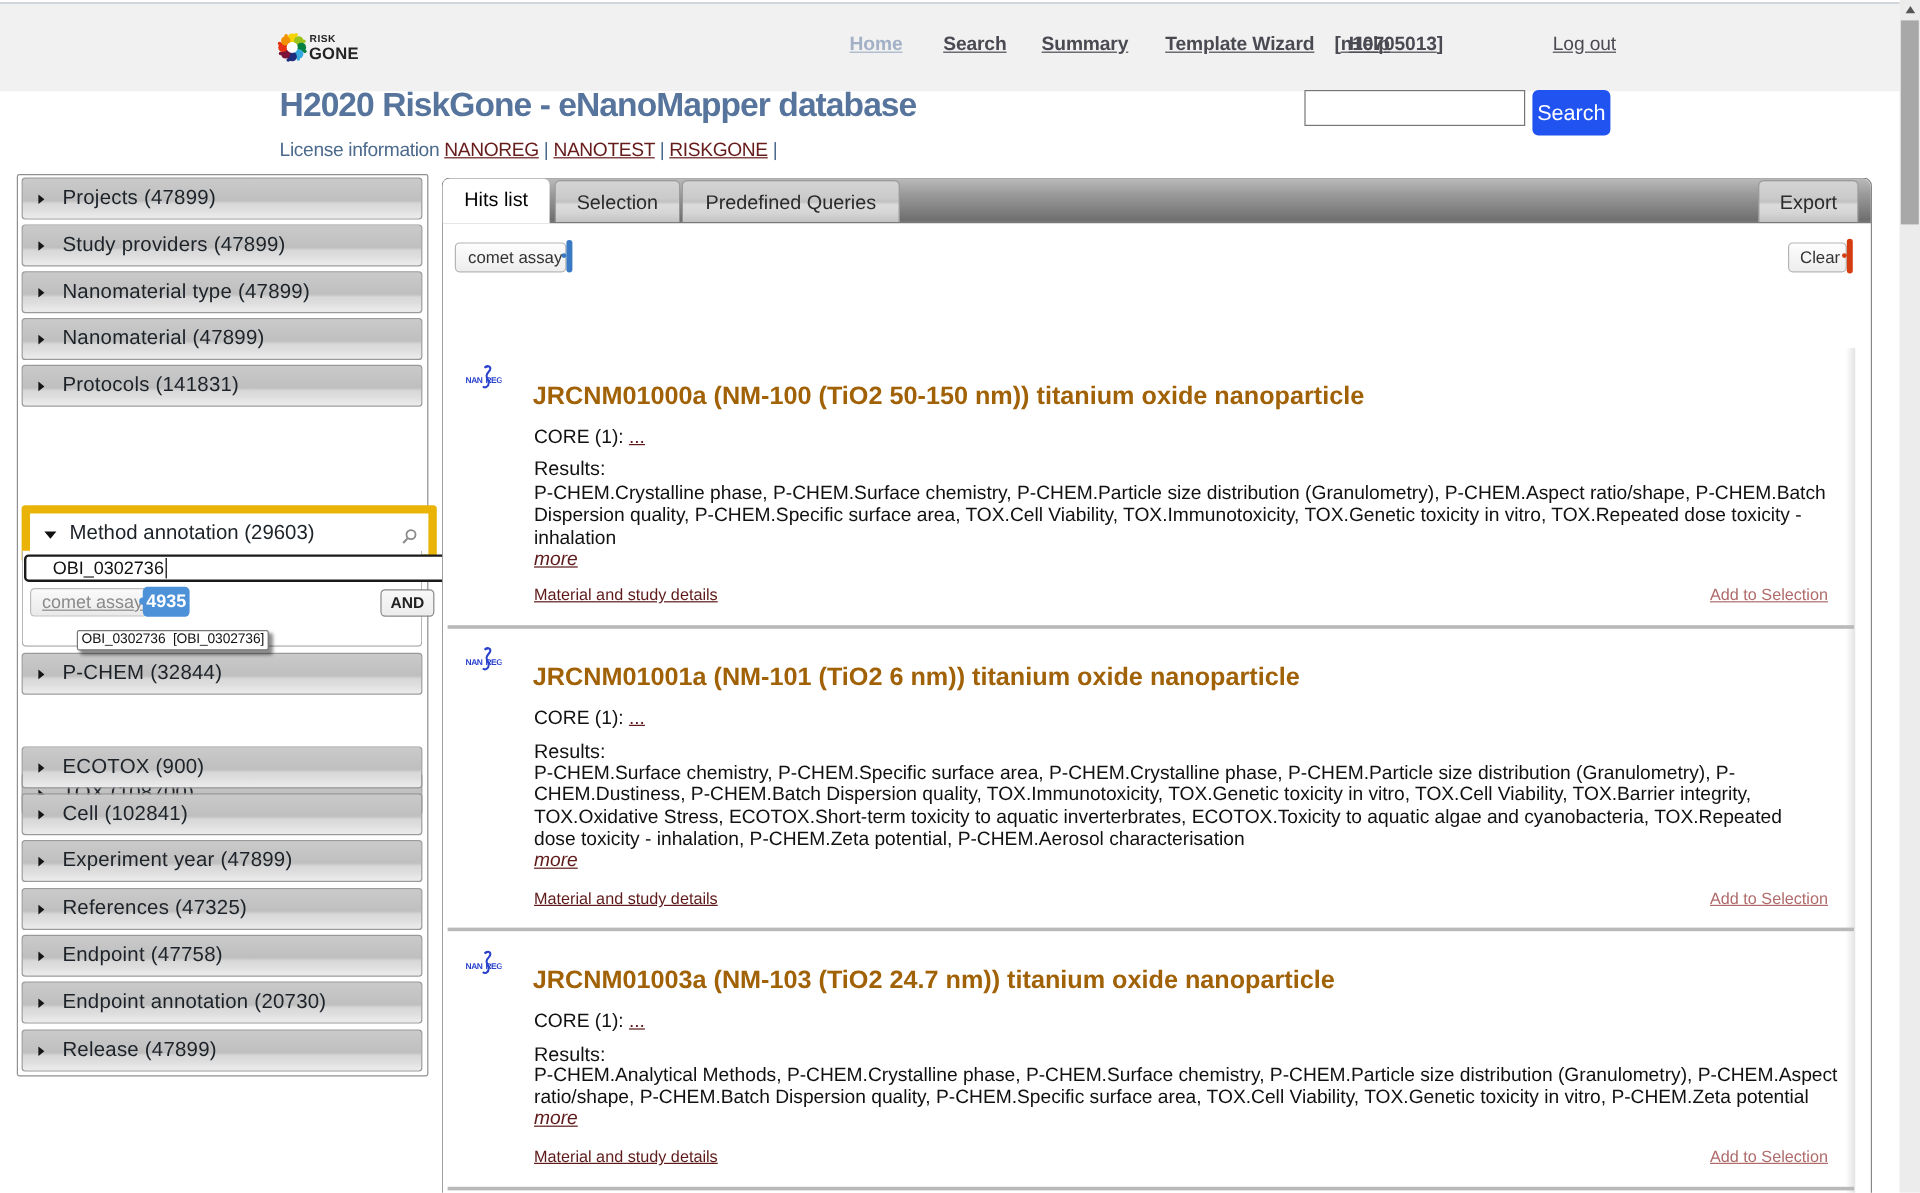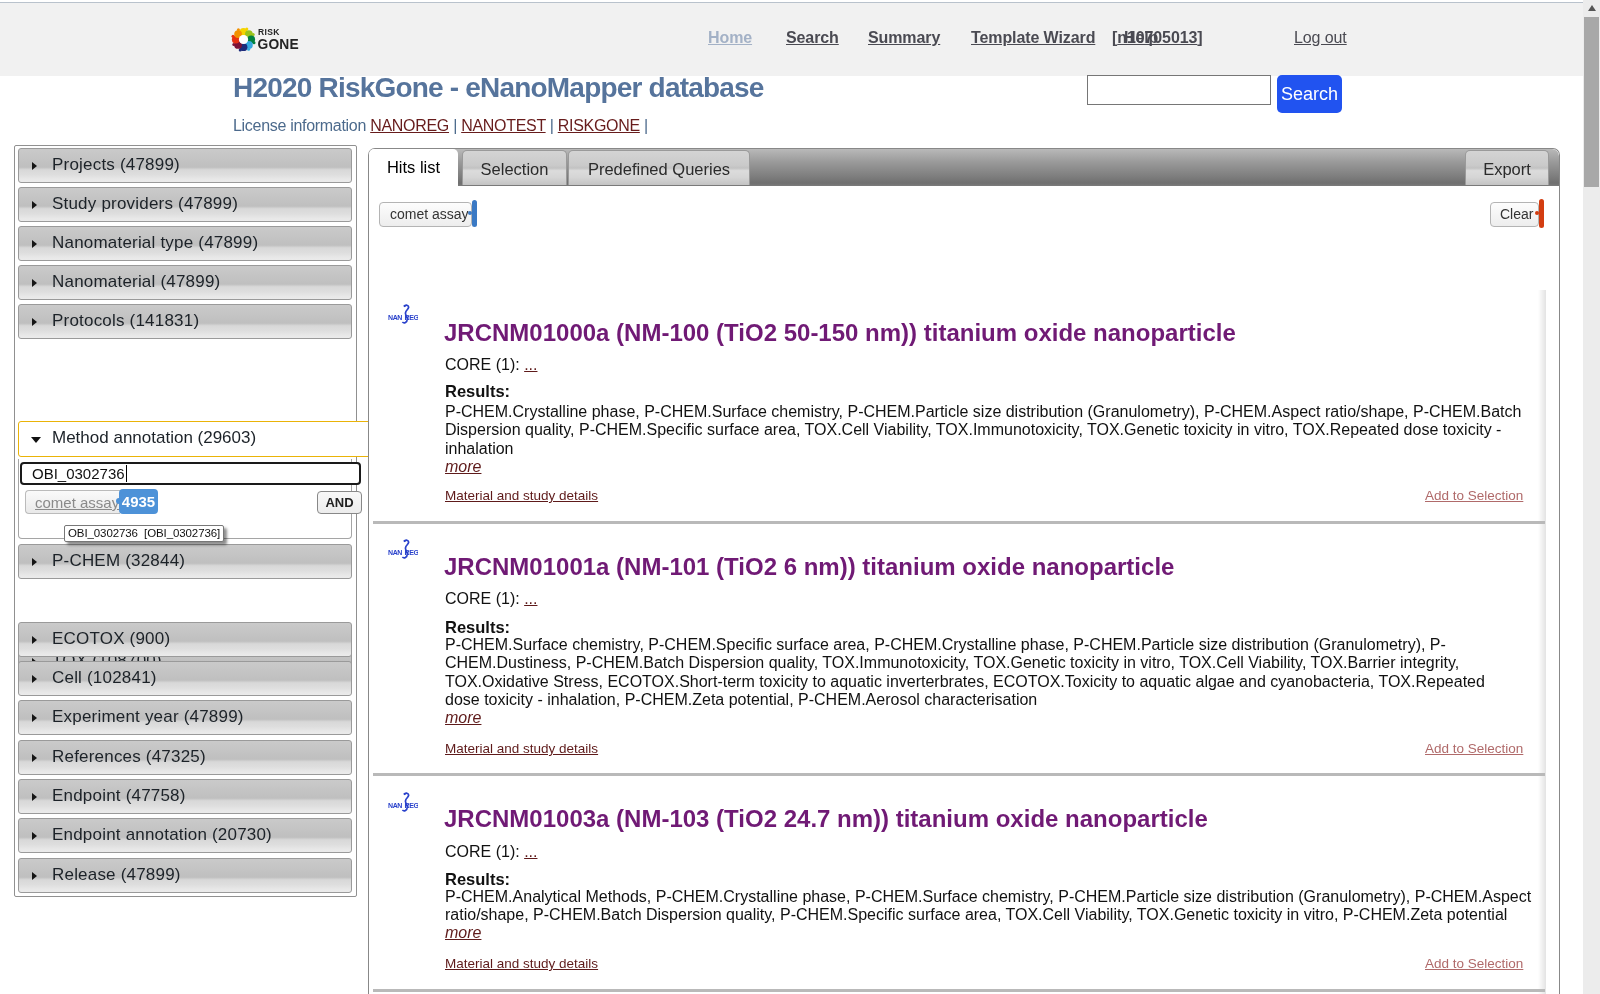--- a/index.html
+++ b/index.html
@@ -17,38 +17,38 @@
 
 #sinput{left:1087px;top:75px;width:182px;height:28px;border:1px solid #767676;background:#fff;}
 #sbtn{left:1277px;top:75px;width:65px;height:38px;background:#2153f0;color:#fff;border-radius:5px;font-size:18px;line-height:38px;text-align:center;}
 
 #sidebar{left:14px;top:145px;width:341px;height:750px;border:1px solid #909090;background:#fff;border-radius:2px;}
 .acc{position:absolute;left:3px;width:332px;height:33px;border:1px solid #9a9a9a;border-radius:3px;
  background:linear-gradient(180deg,#cacaca 0%,#c3c3c3 35%,#bfbfbf 55%,#d8d8d8 63%,#dedede 78%,#e8e8e8 92%,#ebebeb 100%);
  font-size:17px;color:#1c2228;}
 .acc .tri{position:absolute;left:13px;top:13px;width:0;height:0;border-left:5px solid #151515;border-top:4.5px solid transparent;border-bottom:4.5px solid transparent;}
 .acc .txt{position:absolute;left:33px;top:6px;letter-spacing:0.2px;}
-#accopen{position:absolute;left:3px;width:332px;height:34px;border:1px solid #eab308;border-radius:3px;background:#fff;font-size:17px;color:#1c2228;top:275px;padding-left:48px;}
+#accopen{position:absolute;left:3px;width:332px;height:34px;border:7px solid #eab308;border-radius:3px;background:#fff;font-size:17px;color:#1c2228;top:275px;}
 #accopen .trid{position:absolute;left:12px;top:15px;width:0;height:0;border-top:6px solid #111;border-left:5px solid transparent;border-right:5px solid transparent;}
 #accopen .txt{position:absolute;left:33px;top:6px;}
 
 #panel{left:368px;top:148px;width:1190px;height:846px;border:1px solid #888;border-bottom:none;border-radius:7px 7px 0 0;background:#fff;}
 #tabbar{left:0px;top:0px;width:1190px;height:37px;border-radius:7px 7px 0 0;background:linear-gradient(180deg,#b9b9b9 0%,#9a9a9a 35%,#7d7d7d 75%,#6f6f6f 92%,#7b7b7b 100%);}
 .tab{position:absolute;top:1px;height:34px;border-radius:5px 5px 0 0;background:linear-gradient(180deg,#d4d4d4 0%,#cacaca 42%,#c2c2c2 50%,#dcdcdc 58%,#d5d5d5 78%,#c3c3c3 100%);border:1px solid #9a9a9a;border-bottom:none;font-size:16.5px;color:#2b2b2b;text-align:center;}
 #tabactive{position:absolute;left:0px;top:0px;width:89px;height:37px;background:#fff;border-radius:5px 5px 0 0;font-size:16.5px;color:#000;text-align:center;z-index:3;}
 .tabtxt{margin-top:9px;}
 
 .chip{position:absolute;height:23px;background:linear-gradient(180deg,#fdfdfd,#ededed);border:1px solid #b4b4b4;border-radius:4px;font-size:14px;color:#333;}
 
 #pager{left:4px;top:116px;width:1174px;height:22px;font-size:16px;color:#111;border-bottom:2px solid #333;}
 #pager u{margin:0 2px;}
 
-.t-title{position:absolute;font-size:24px;font-weight:bold;color:#701a75;letter-spacing:0px;}
+.t-title{position:absolute;font-size:21px;font-weight:bold;color:#a16207;letter-spacing:0px;}
 .t-core{position:absolute;font-size:16px;color:#111;}
-.t-res{position:absolute;font-size:16.5px;font-weight:bold;color:#111;}
+.t-res{position:absolute;font-size:16.5px;font-weight:normal;color:#111;}
 .t-body{position:absolute;font-size:16px;color:#111;line-height:18.45px;width:1078px;}
 .t-more{position:absolute;font-size:16px;font-style:italic;color:#5e1a1a;text-decoration:underline;}
 .t-mat{position:absolute;font-size:13.5px;color:#5e1a1a;text-decoration:underline;}
 .t-add{position:absolute;font-size:13.5px;color:#b06a6a;text-decoration:underline;}
 .sep{position:absolute;left:4px;width:1172px;height:3px;background:#b9b9b9;}
 a{cursor:default;}
 </style>
 </head>
 <body>
 <div id="band" class="abs"></div>
@@ -113,21 +113,21 @@
  <div id="accopen">
       <span class="trid"></span>
       <span class="txt">Method annotation (29603)</span>
    <svg style="position:absolute;right:9px;top:12px" width="14" height="14" viewBox="0 0 14 14">
         <circle cx="8.5" cy="5.5" r="3.8" fill="none" stroke="#8a8a8a" stroke-width="1.5"></circle>
         <line x1="5.6" y1="8.6" x2="2" y2="12.5" stroke="#8a8a8a" stroke-width="1.7"></line>
       </svg>
  </div>
 
  <div class="abs" style="left:3px;top:313px;width:332px;height:79px;border:1px solid #a5a5a5;border-top:none;border-radius:0 0 4px 4px;background:#fff;"></div>
- <div class="abs" style="left:5px;top:316px;width:327px;height:19px;border:2px solid #1a1a1a;border-radius:4px;background:#fff;font-size:15px;color:#111;padding-left:10px;line-height:19px;">OBI_0302736<span style="border-left:1px solid #000;margin-left:1px;"></span></div>
+ <div class="abs" style="left:5px;top:316px;width:327px;height:19px;border:2px solid #1a1a1a;border-radius:4px;background:#fff;font-size:15px;color:#111;padding-left:22px;line-height:19px;">OBI_0302736<span style="border-left:1px solid #000;margin-left:1px;"></span></div>
  <div class="abs" style="left:10px;top:344px;width:94px;height:22px;background:linear-gradient(180deg,#fafafa,#e9e9e9);border:1px solid #bbb;border-radius:4px 0 0 4px;border-right:none;font-size:15px;color:#8a8a8a;white-space:nowrap;overflow:hidden;"><span style="margin-left:9px;text-decoration:underline;position:relative;top:3px;">comet assay</span></div>
  <div class="abs" style="left:104px;top:343px;width:39px;height:25px;background:#4d92d8;border-radius:4px;color:#fff;font-weight:bold;font-size:15px;text-align:center;line-height:25px;">4935</div>
  <div class="abs" style="left:101px;top:352px;width:6px;height:6px;border-radius:50%;background:#4d92d8;"></div>
  <div class="abs" style="left:302px;top:345px;width:43px;height:21px;background:linear-gradient(180deg,#f8f8f8,#ececec);border:1px solid #888;border-radius:4px;font-size:13px;font-weight:bold;color:#222;text-align:center;line-height:21px;">AND</div>
  <div class="abs" style="left:49px;top:379px;height:15px;background:#fff;border:1px solid #777;border-radius:2px;box-shadow:3px 3px 3px rgba(0,0,0,0.45);font-size:11.5px;color:#111;line-height:15px;z-index:5;white-space:nowrap;padding:0 3px;letter-spacing:-0.1px;">OBI_0302736&nbsp; [OBI_0302736]</div>
  <div class="acc" style="top:398px;">
       <span class="tri"></span>
       <span class="txt">P-CHEM (32844)</span>
     </div>
  <div class="acc" style="top:462px;margin-top:36px;">

